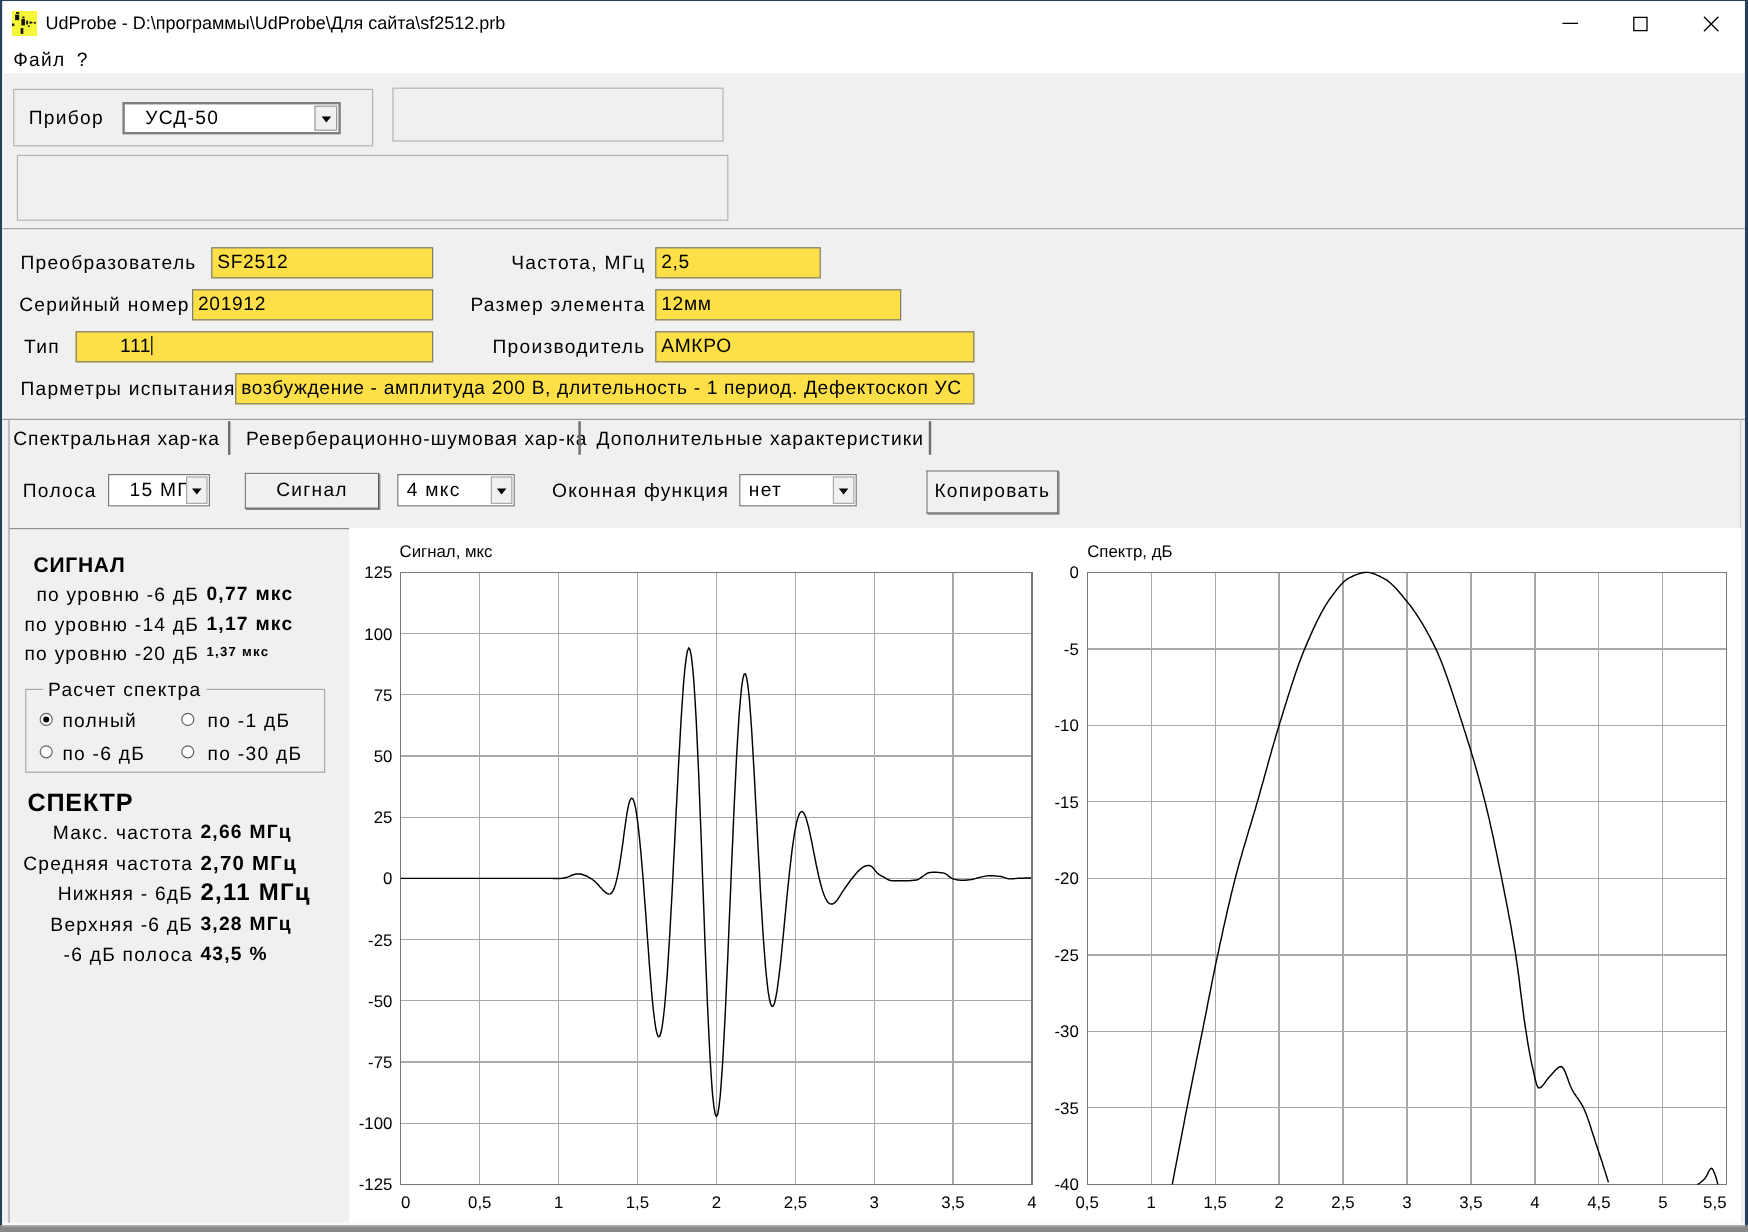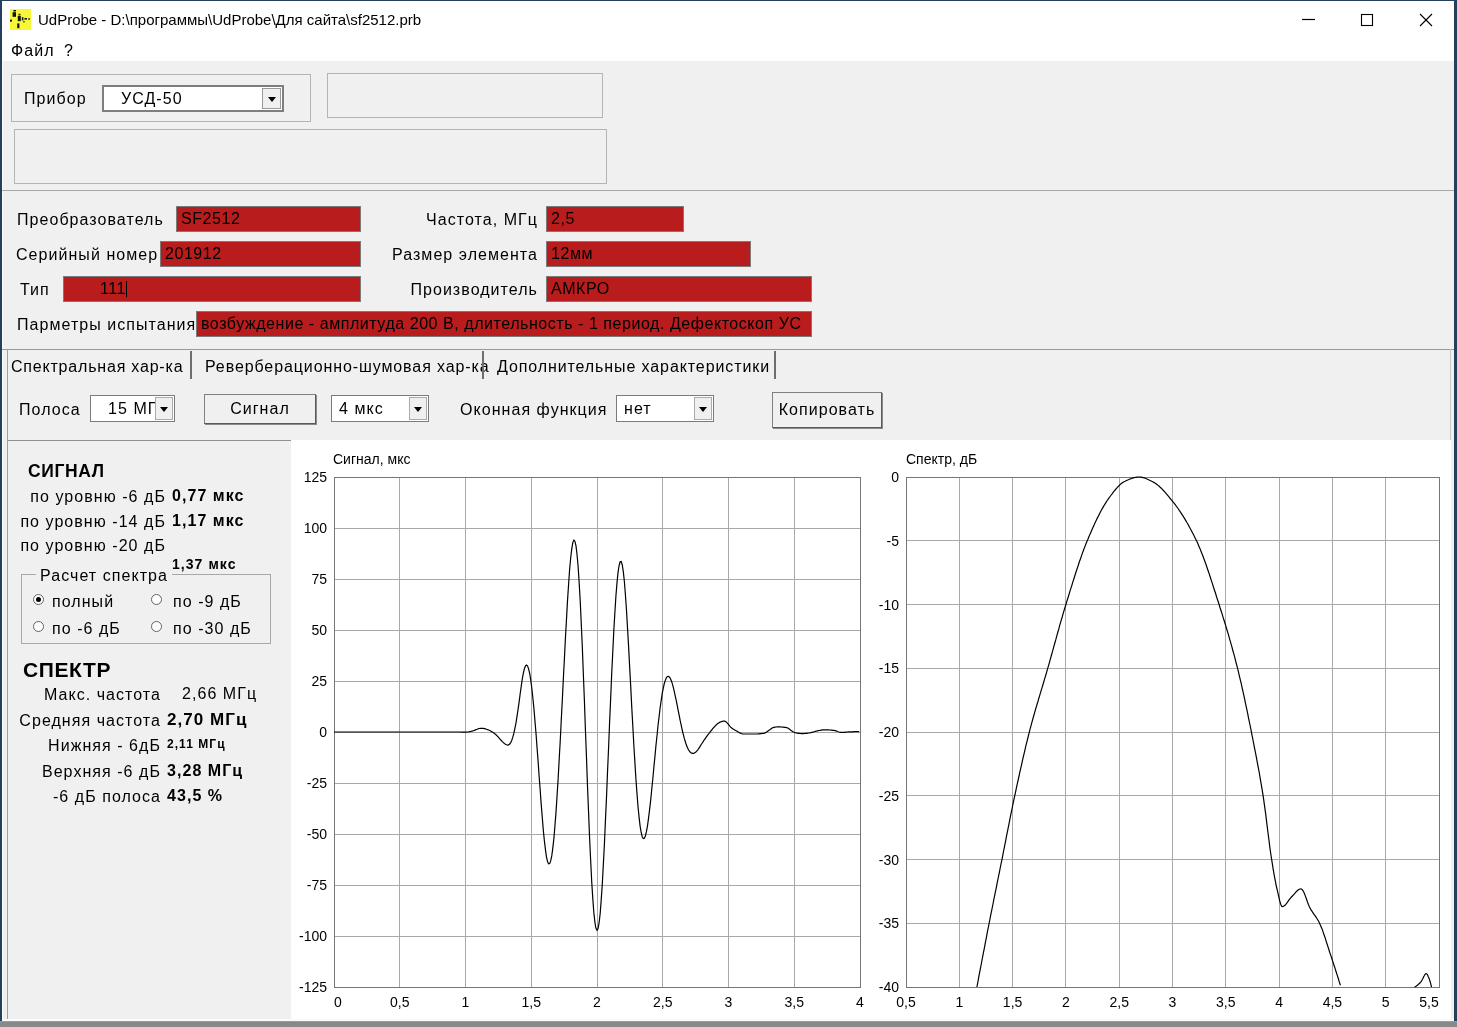--- a/index.html
+++ b/index.html
@@ -1,18 +1,18 @@
 <!DOCTYPE html>
 <html><head><meta charset="utf-8"><style>
 * { margin:0; padding:0; box-sizing:border-box; }
 html,body { width:1457px; height:1027px; overflow:hidden; }
 body { position:relative; font-family:"Liberation Sans",sans-serif; background:#f0f0f0; color:#000; }
 .abs { position:absolute; }
 .lbl { position:absolute; font-size:16px; line-height:19px; letter-spacing:1.05px; white-space:nowrap; }
-.inp { position:absolute; background:#b91c1c; border:1px solid #7b7b7b; font-size:16px; letter-spacing:0.55px; line-height:24px; padding-left:4px; white-space:nowrap; overflow:hidden; }
+.inp { position:absolute; background:#fde047; border:1px solid #7b7b7b; font-size:16px; letter-spacing:0.55px; line-height:24px; padding-left:4px; white-space:nowrap; overflow:hidden; }
 .gbx { position:absolute; border:1px solid #b4b4b4; }
 .combo { position:absolute; background:#fff; border:1px solid #7b7b7b; }
 .cbtn { position:absolute; top:1px; bottom:1px; right:1px; width:18px; background:#f0f0f0; border:1px solid #aaa; }
 .cbtn:after { content:""; position:absolute; left:50%; top:50%; margin:-2px 0 0 -4px; border-left:4px solid transparent; border-right:4px solid transparent; border-top:5px solid #000; }
 .btn { position:absolute; background:#f0f0f0; border:1px solid #808080; border-right-color:#5a5a5a; border-bottom-color:#5a5a5a; box-shadow:1px 1px 0 #8a8a8a; text-align:center; font-size:16px; letter-spacing:1.05px; }
 .radio { position:absolute; width:11px; height:11px; border-radius:50%; background:#fff; border:1px solid #636363; }
 .radio.sel:after { content:""; position:absolute; left:2px; top:2px; width:5px; height:5px; border-radius:50%; background:#000; }
 </style></head>
 <body>
 
@@ -105,40 +105,40 @@
 <div class="btn" style="left:772px;top:392px;width:110px;height:36px;line-height:34px;">Копировать</div>
 
 <div class="abs" style="left:8px;top:440px;width:283px;height:1px;background:#909090;"></div>
 
 <div class="lbl" style="left:28px;top:462px;font-weight:bold;font-size:17.5px;letter-spacing:0.6px;">СИГНАЛ</div>
 <div class="lbl" style="right:1291px;top:487px;">по уровню -6 дБ</div>
 <div class="lbl" style="left:172px;top:486px;font-weight:bold;font-size:16px;">0,77 мкс</div>
 <div class="lbl" style="right:1291px;top:511.5px;">по уровню -14 дБ</div>
 <div class="lbl" style="left:172px;top:510.5px;font-weight:bold;font-size:16px;">1,17 мкс</div>
 <div class="lbl" style="right:1291px;top:536px;">по уровню -20 дБ</div>
-<div class="lbl" style="left:172px;top:535px;font-weight:bold;font-size:14px;margin-top:20px;">1,37 мкс</div>
+<div class="lbl" style="left:172px;top:535px;font-weight:bold;font-size:11px;">1,37 мкс</div>
 
 <div class="gbx" style="left:21px;top:574px;width:250px;height:70px;border-color:#a8a8a8;"></div>
 <div class="abs lbl" style="left:36px;top:566px;background:#f0f0f0;padding:0 4px;">Расчет спектра</div>
 <div class="radio sel" style="left:33px;top:594px;"></div>
 <div class="lbl" style="left:52px;top:592px;">полный</div>
 <div class="radio" style="left:151px;top:594px;"></div>
-<div class="lbl" style="left:173px;top:592px;">по -9 дБ</div>
+<div class="lbl" style="left:173px;top:592px;">по -1 дБ</div>
 <div class="radio" style="left:33px;top:621px;"></div>
 <div class="lbl" style="left:52px;top:619px;">по -6 дБ</div>
 <div class="radio" style="left:151px;top:621px;"></div>
 <div class="lbl" style="left:173px;top:619px;">по -30 дБ</div>
 
 <div class="lbl" style="left:23px;top:660px;font-weight:bold;font-size:21px;letter-spacing:0.6px;">СПЕКТР</div>
 <div class="lbl" style="right:1296px;top:685px;">Макс. частота</div>
-<div class="lbl" style="left:182px;top:684px;font-weight:normal;font-size:16px;">2,66 МГц</div>
+<div class="lbl" style="left:167px;top:684px;font-weight:bold;font-size:16px;">2,66 МГц</div>
 <div class="lbl" style="right:1296px;top:710.5px;">Средняя частота</div>
 <div class="lbl" style="left:167px;top:709.5px;font-weight:bold;font-size:17px;">2,70 МГц</div>
 <div class="lbl" style="right:1296px;top:736px;">Нижняя - 6дБ</div>
-<div class="lbl" style="left:167px;top:735px;font-weight:bold;font-size:12px;">2,11 МГц</div>
+<div class="lbl" style="left:167px;top:735px;font-weight:bold;font-size:20px;">2,11 МГц</div>
 <div class="lbl" style="right:1296px;top:761.5px;">Верхняя -6 дБ</div>
 <div class="lbl" style="left:167px;top:760.5px;font-weight:bold;font-size:16px;">3,28 МГц</div>
 <div class="lbl" style="right:1296px;top:787px;">-6 дБ полоса</div>
 <div class="lbl" style="left:167px;top:786px;font-weight:bold;font-size:16px;">43,5 %</div>
 
 <div class="abs" style="left:291px;top:440px;width:1160px;height:581px;background:#fff;"></div>
 <div class="abs" style="left:2px;top:1019px;width:1452px;height:2px;background:#fafafa;"></div>
 <div class="abs" style="left:0px;top:1021px;width:1457px;height:1px;background:#9b9b9b;"></div>
 <div class="abs" style="left:0px;top:1022px;width:1457px;height:5px;background:#888888;"></div>
 

